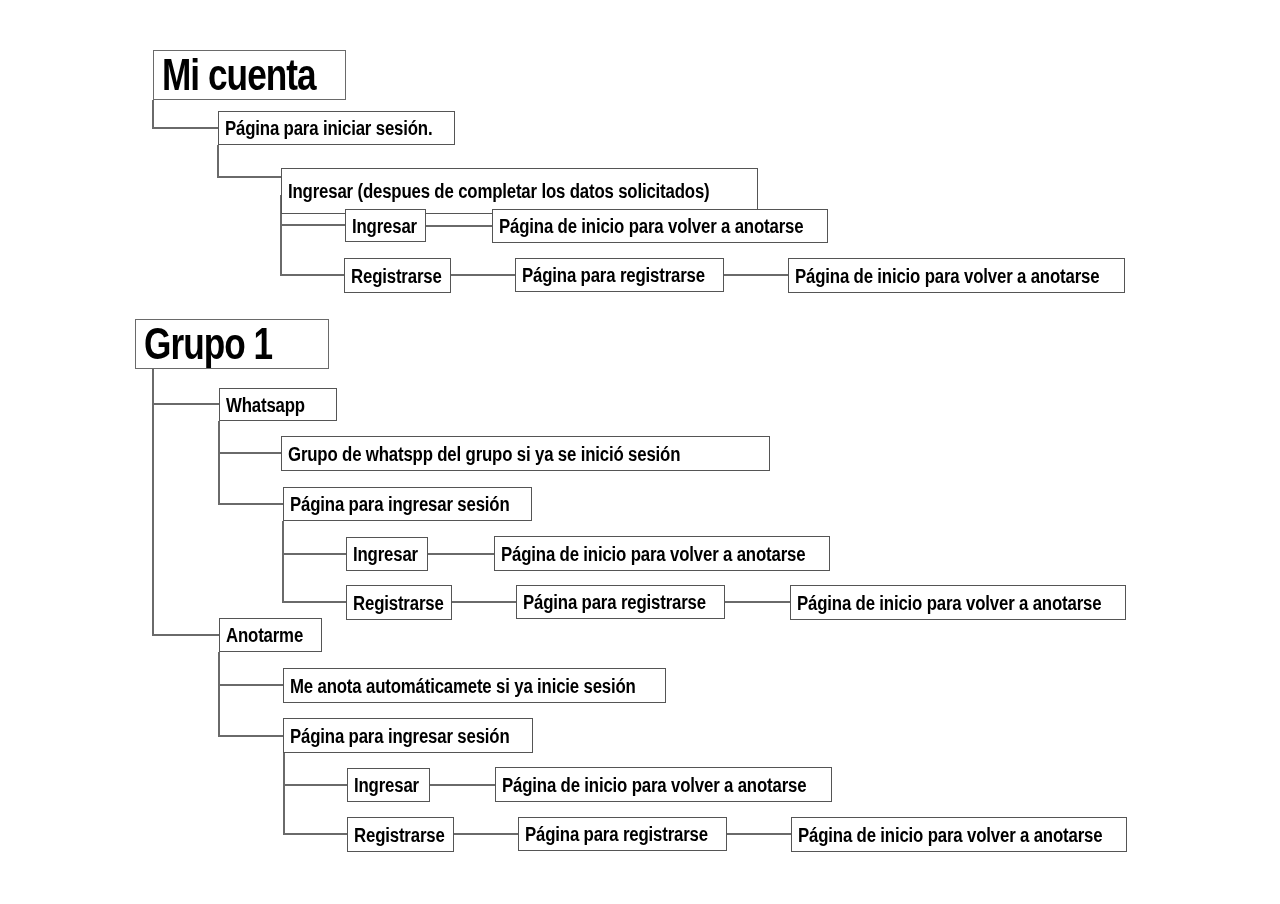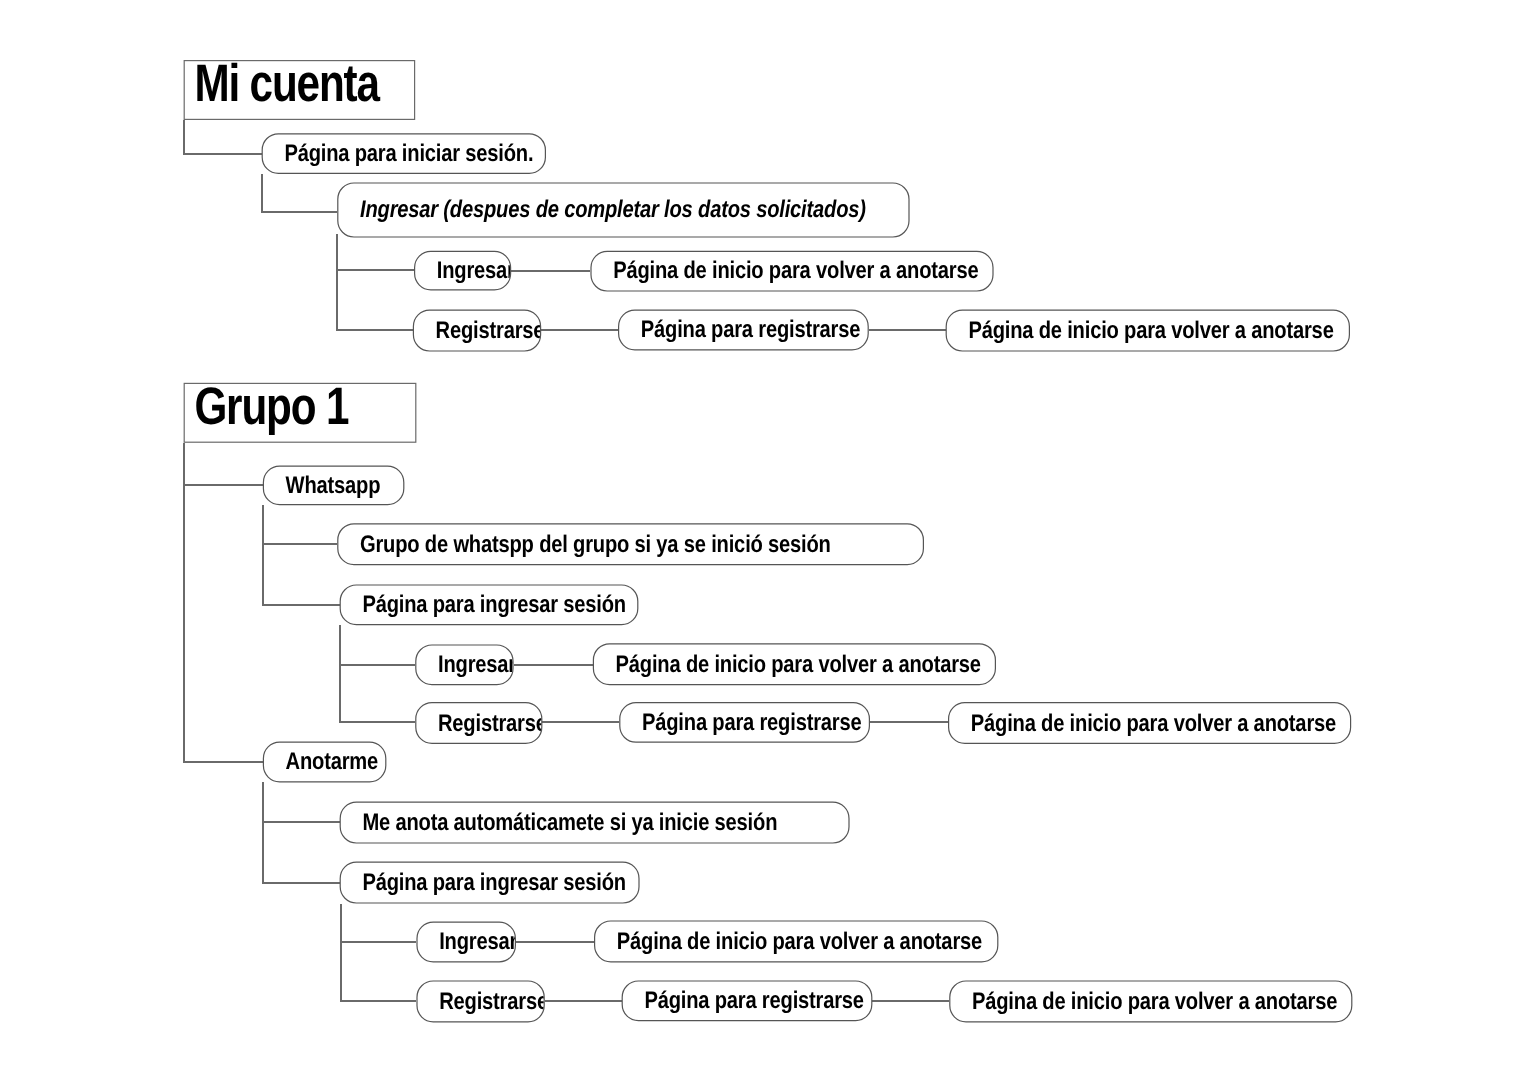--- a/index.html
+++ b/index.html
@@ -40,30 +40,28 @@
     font-weight: 700;
     letter-spacing: -0.2px;
     transform: scaleX(0.84);
     transform-origin: left center;
     line-height: 1;
     color: #000000;
   }
   .node.lvl-title {
     border: 1px solid #6a6a6a;
     padding: 7px 8px;
-    align-items: flex-end;
   }
   .node.lvl-title .label {
     font-size: 44px;
     letter-spacing: -1.2px;
     transform: scaleX(0.80);
   }
   .node.lvl-body {
-    padding: 0 18px;
-    border-radius: 14px;
+    padding: 0 6px;
   }
   .node.lvl-body .label {
     font-size: 20px;
   }
 </style>
 </head>
 <body>
 
 <div id="canvas">
   <svg id="connectors" viewBox="0 0 1280 904" xmlns="http://www.w3.org/2000/svg">
@@ -91,39 +89,39 @@
       <polyline points="454,834 518,834" fill="none" stroke="#6a6a6a" stroke-width="1.6" shape-rendering="crispEdges"></polyline>
       <polyline points="727,834 791,834" fill="none" stroke="#6a6a6a" stroke-width="1.6" shape-rendering="crispEdges"></polyline>
     </svg>
   <div id="node-layer">
       <div class="node lvl-title" style="left: 153px; top: 50px; width: 193px; height: 50px;">
         <span class="label">Mi cuenta</span>
       </div>
       <div class="node lvl-body" style="left: 218px; top: 111px; width: 237px; height: 34px;">
         <span class="label">Página para iniciar sesión.</span>
       </div>
-      <div class="node lvl-body" style="left: 281px; top: 152px; width: 477px; height: 46px; font-style: italic;">
+      <div class="node lvl-body" style="left: 281px; top: 168px; width: 477px; height: 46px;">
         <span class="label">Ingresar (despues de completar los datos solicitados)</span>
       </div>
       <div class="node lvl-body" style="left: 345px; top: 209px; width: 81px; height: 33px;">
         <span class="label">Ingresar</span>
       </div>
       <div class="node lvl-body" style="left: 492px; top: 209px; width: 336px; height: 34px;">
         <span class="label">Página de inicio para volver a anotarse</span>
       </div>
       <div class="node lvl-body" style="left: 344px; top: 258px; width: 107px; height: 35px;">
         <span class="label">Registrarse</span>
       </div>
       <div class="node lvl-body" style="left: 515px; top: 258px; width: 209px; height: 34px;">
         <span class="label">Página para registrarse</span>
       </div>
       <div class="node lvl-body" style="left: 788px; top: 258px; width: 337px; height: 35px;">
         <span class="label">Página de inicio para volver a anotarse</span>
       </div>
-      <div class="node lvl-title" style="left: 153px; top: 319px; width: 194px; height: 50px;">
+      <div class="node lvl-title" style="left: 135px; top: 319px; width: 194px; height: 50px;">
         <span class="label">Grupo 1</span>
       </div>
       <div class="node lvl-body" style="left: 219px; top: 388px; width: 118px; height: 33px;">
         <span class="label">Whatsapp</span>
       </div>
       <div class="node lvl-body" style="left: 281px; top: 436px; width: 489px; height: 35px;">
         <span class="label">Grupo de whatspp del grupo si ya se inició sesión</span>
       </div>
       <div class="node lvl-body" style="left: 283px; top: 487px; width: 249px; height: 34px;">
         <span class="label">Página para ingresar sesión</span>
@@ -139,21 +137,21 @@
       </div>
       <div class="node lvl-body" style="left: 516px; top: 585px; width: 209px; height: 34px;">
         <span class="label">Página para registrarse</span>
       </div>
       <div class="node lvl-body" style="left: 790px; top: 585px; width: 336px; height: 35px;">
         <span class="label">Página de inicio para volver a anotarse</span>
       </div>
       <div class="node lvl-body" style="left: 219px; top: 618px; width: 103px; height: 34px; text-align: center;">
         <span class="label">Anotarme</span>
       </div>
-      <div class="node lvl-body" style="left: 283px; top: 668px; width: 425px; height: 35px;">
+      <div class="node lvl-body" style="left: 283px; top: 668px; width: 383px; height: 35px;">
         <span class="label">Me anota automáticamete si ya inicie sesión</span>
       </div>
       <div class="node lvl-body" style="left: 283px; top: 718px; width: 250px; height: 35px;">
         <span class="label">Página para ingresar sesión</span>
       </div>
       <div class="node lvl-body" style="left: 347px; top: 768px; width: 83px; height: 34px;">
         <span class="label">Ingresar</span>
       </div>
       <div class="node lvl-body" style="left: 495px; top: 767px; width: 337px; height: 35px;">
         <span class="label">Página de inicio para volver a anotarse</span>

